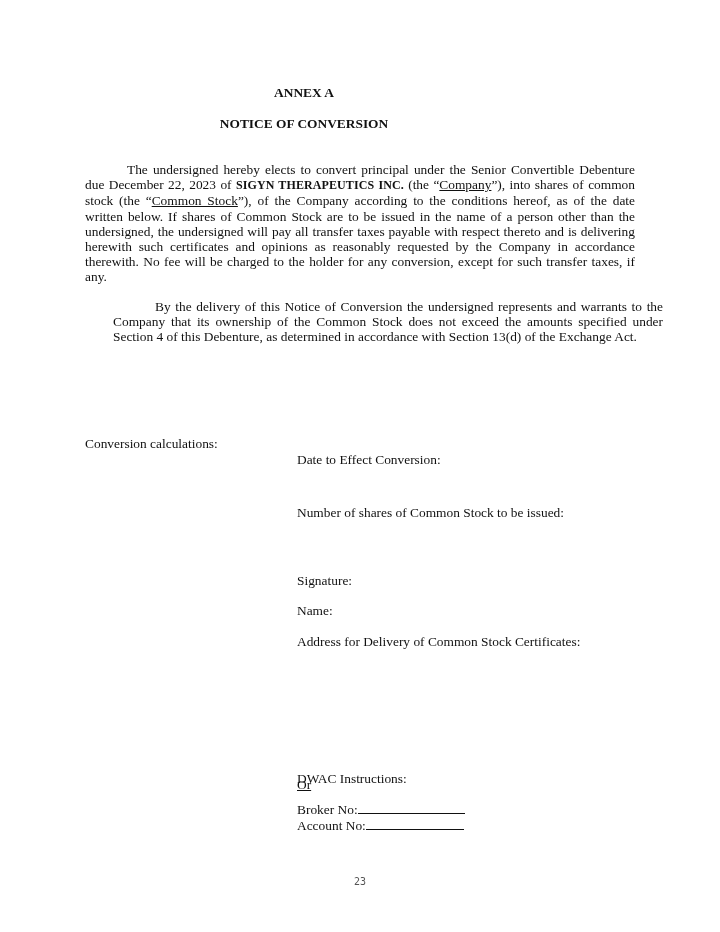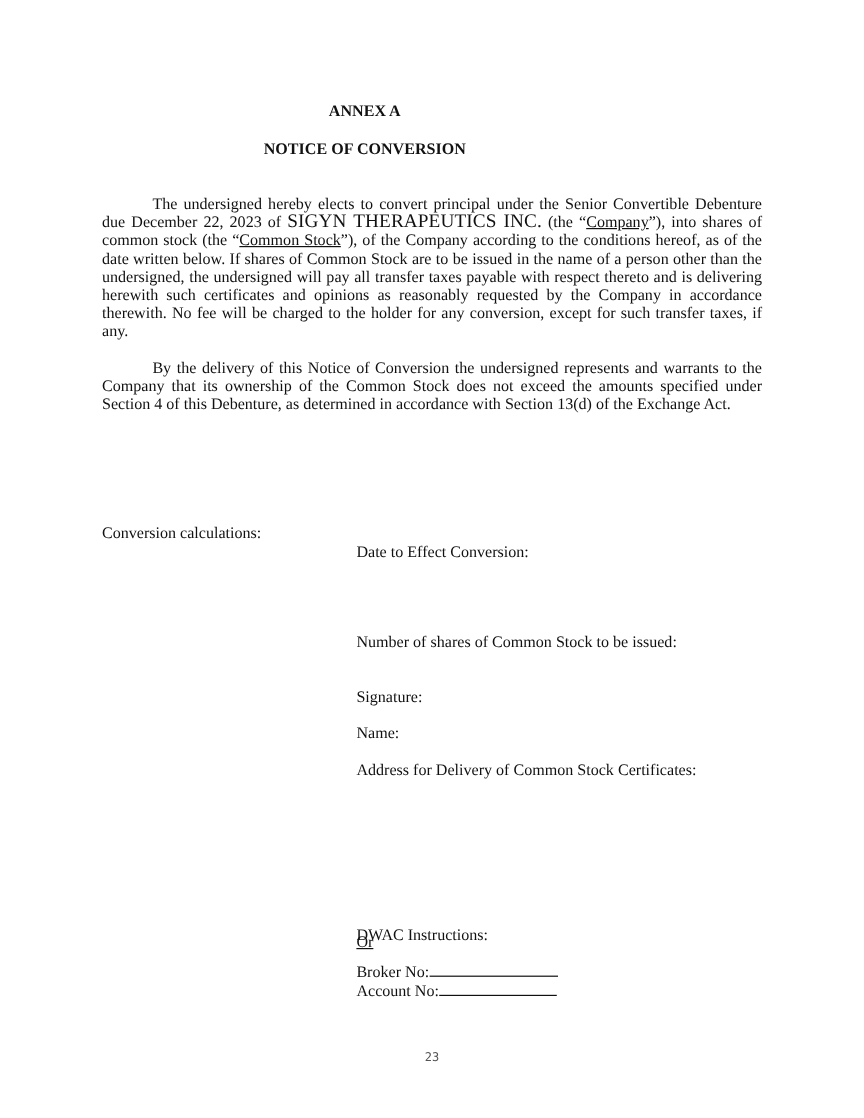--- a/index.html
+++ b/index.html
@@ -2,46 +2,46 @@
 <html><head>
 <meta charset="utf-8">
 <style>
   html, body { margin:0; padding:0; background:#ffffff; }
   body { width:720px; height:932px; position:relative; overflow:hidden;
          font-family:"Liberation Serif", "DejaVu Serif", serif; color:#111; font-size:13.4px; }
   .page { position:absolute; left:0; top:0; width:720px; height:932px; }
   .center { position:absolute; left:0; width:608px; text-align:center; font-weight:bold; font-size:13.4px; }
   .para { position:absolute; left:85px; width:550px; text-align:justify; line-height:15.2px; }
   .indent { text-indent:42px; }
-  .sc { font-size:16px; font-weight:normal; letter-spacing:0.1px; }
+  .sc { font-size:12px; font-weight:bold; letter-spacing:0.1px; }
   .u { text-decoration:underline; }
   .field { position:absolute; left:297px; white-space:nowrap; }
   .blank { display:inline-block; border-bottom:1px solid #111; height:12px; vertical-align:baseline; }
   .pagenum { position:absolute; left:0; width:720px; top:876px; text-align:center;
              font-family:"DejaVu Sans Mono", monospace; font-size:10px; color:#555; }
 </style>
 </head>
 <body>
 
 <div class="page">
 
   <div class="center" style="top:85px;">ANNEX A</div>
   <div class="center" style="top:116px;">NOTICE OF CONVERSION</div>
 
   <div class="para indent" style="top:162px;">
     <span>The undersigned hereby elects to convert principal under the Senior Convertible Debenture due December 22, 2023 of </span><span class="sc">SIGYN THERAPEUTICS INC.</span><span>  (the “</span><span class="u">Company</span><span>”), into shares of common stock (the “</span><span class="u">Common Stock</span><span>”), of the Company according to the conditions hereof, as of the date written below.  If shares of Common Stock are to be issued in the name of a person other than the undersigned, the undersigned will pay all transfer taxes payable with respect thereto and is delivering herewith such certificates and opinions as reasonably requested by the Company in accordance therewith.  No fee will be charged to the holder for any conversion, except for such transfer taxes, if any.</span>
   </div>
 
-  <div class="para indent" style="top:299px;">By the delivery of this Notice of Conversion the undersigned represents and warrants to the Company that its ownership of the Common Stock does not exceed the amounts specified under Section 4 of this Debenture, as determined in accordance with Section 13(d) of the Exchange Act.</div>
+  <div class="para indent" style="top:299px;margin-left:28px;">By the delivery of this Notice of Conversion the undersigned represents and warrants to the Company that its ownership of the Common Stock does not exceed the amounts specified under Section 4 of this Debenture, as determined in accordance with Section 13(d) of the Exchange Act.</div>
 
 
   <div class="field" style="left:85px; top:436px;">Conversion calculations:</div>
 
   <div class="field" style="top:452px;">Date to Effect Conversion:</div>
-  <div class="field" style="top:527px;">Number of shares of Common Stock to be issued:</div>
+  <div class="field" style="top:505px;">Number of shares of Common Stock to be issued:</div>
   <div class="field" style="top:573px;">Signature:</div>
   <div class="field" style="top:603px;">Name:</div>
   <div class="field" style="top:634px;font-family:Liberation Serif, serif;">Address for Delivery of Common Stock Certificates:</div>
 
   <div class="field u" style="top:741px;margin-top:36px;">Or</div>
   <div class="field" style="top:771px;">DWAC Instructions:</div>
 
   <div class="field" style="top:801px;">
     <span>Broker No:</span><span class="blank" style="width:107px;"></span>
   </div>

